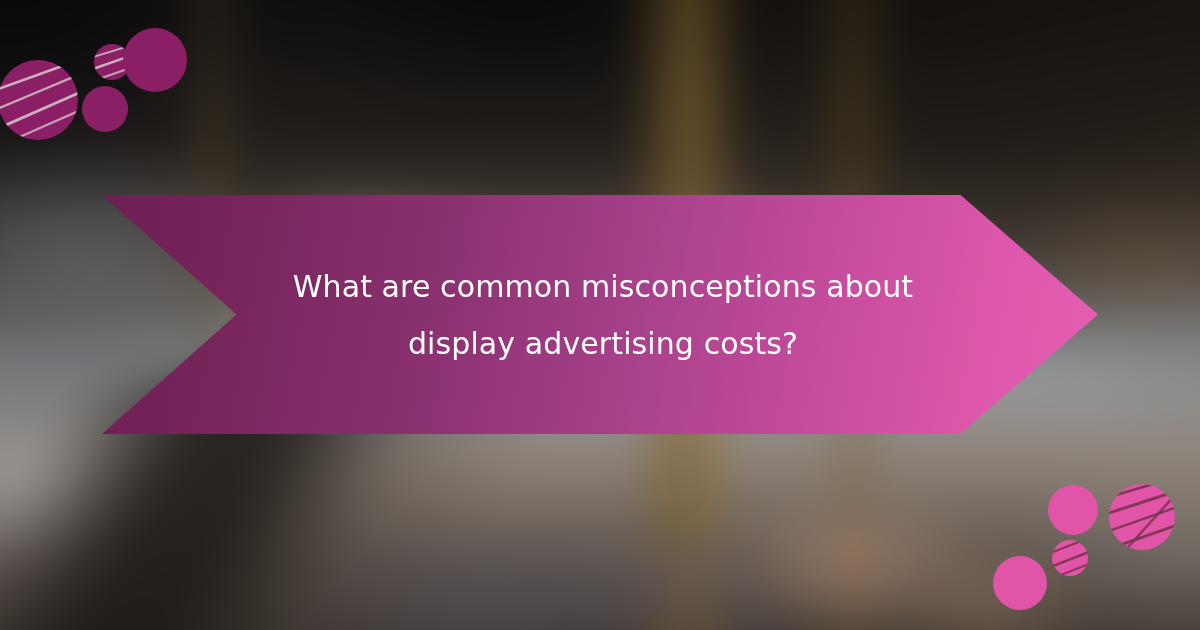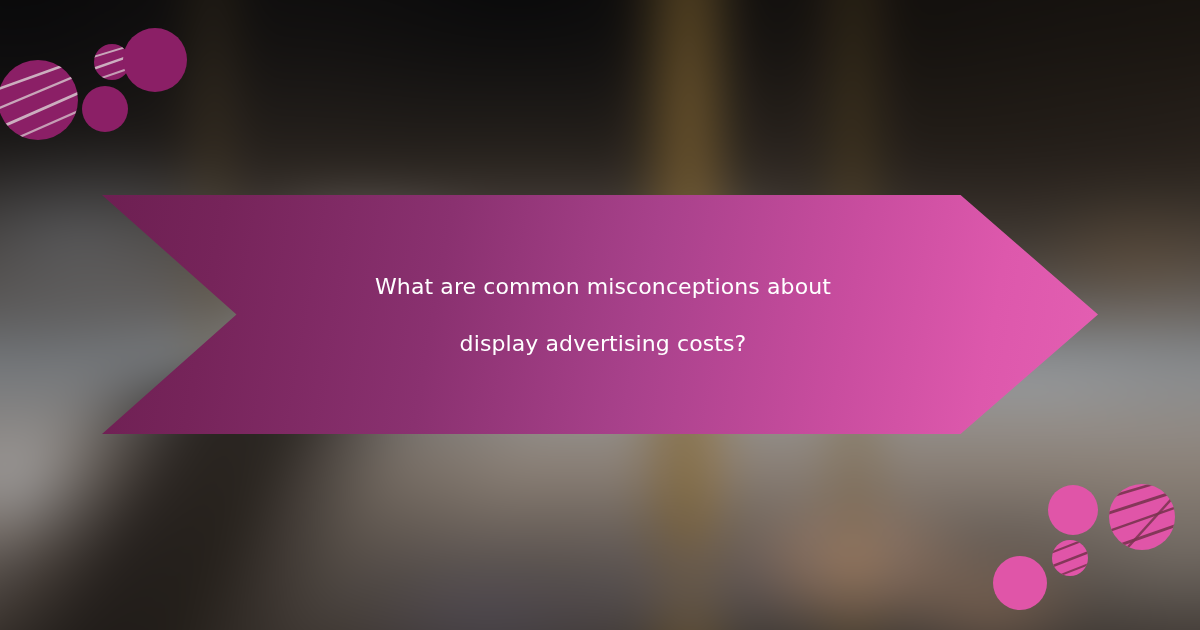--- a/index.html
+++ b/index.html
@@ -113,21 +113,21 @@
     justify-content:center;
   }
   .banner-inner {
     width:760px;
     margin-left:6px;
     text-align:center;
   }
   .banner-title {
     color:#ffffff;
     font-family: "DejaVu Sans", sans-serif;
-    font-size:22px;
+    font-size:30px;
     font-weight:400;
     line-height:57px;
     letter-spacing:0.1px;
     white-space:pre-line;
   }
 </style>
 </head>
 <body>
 
 <div class="bg-wrap">

